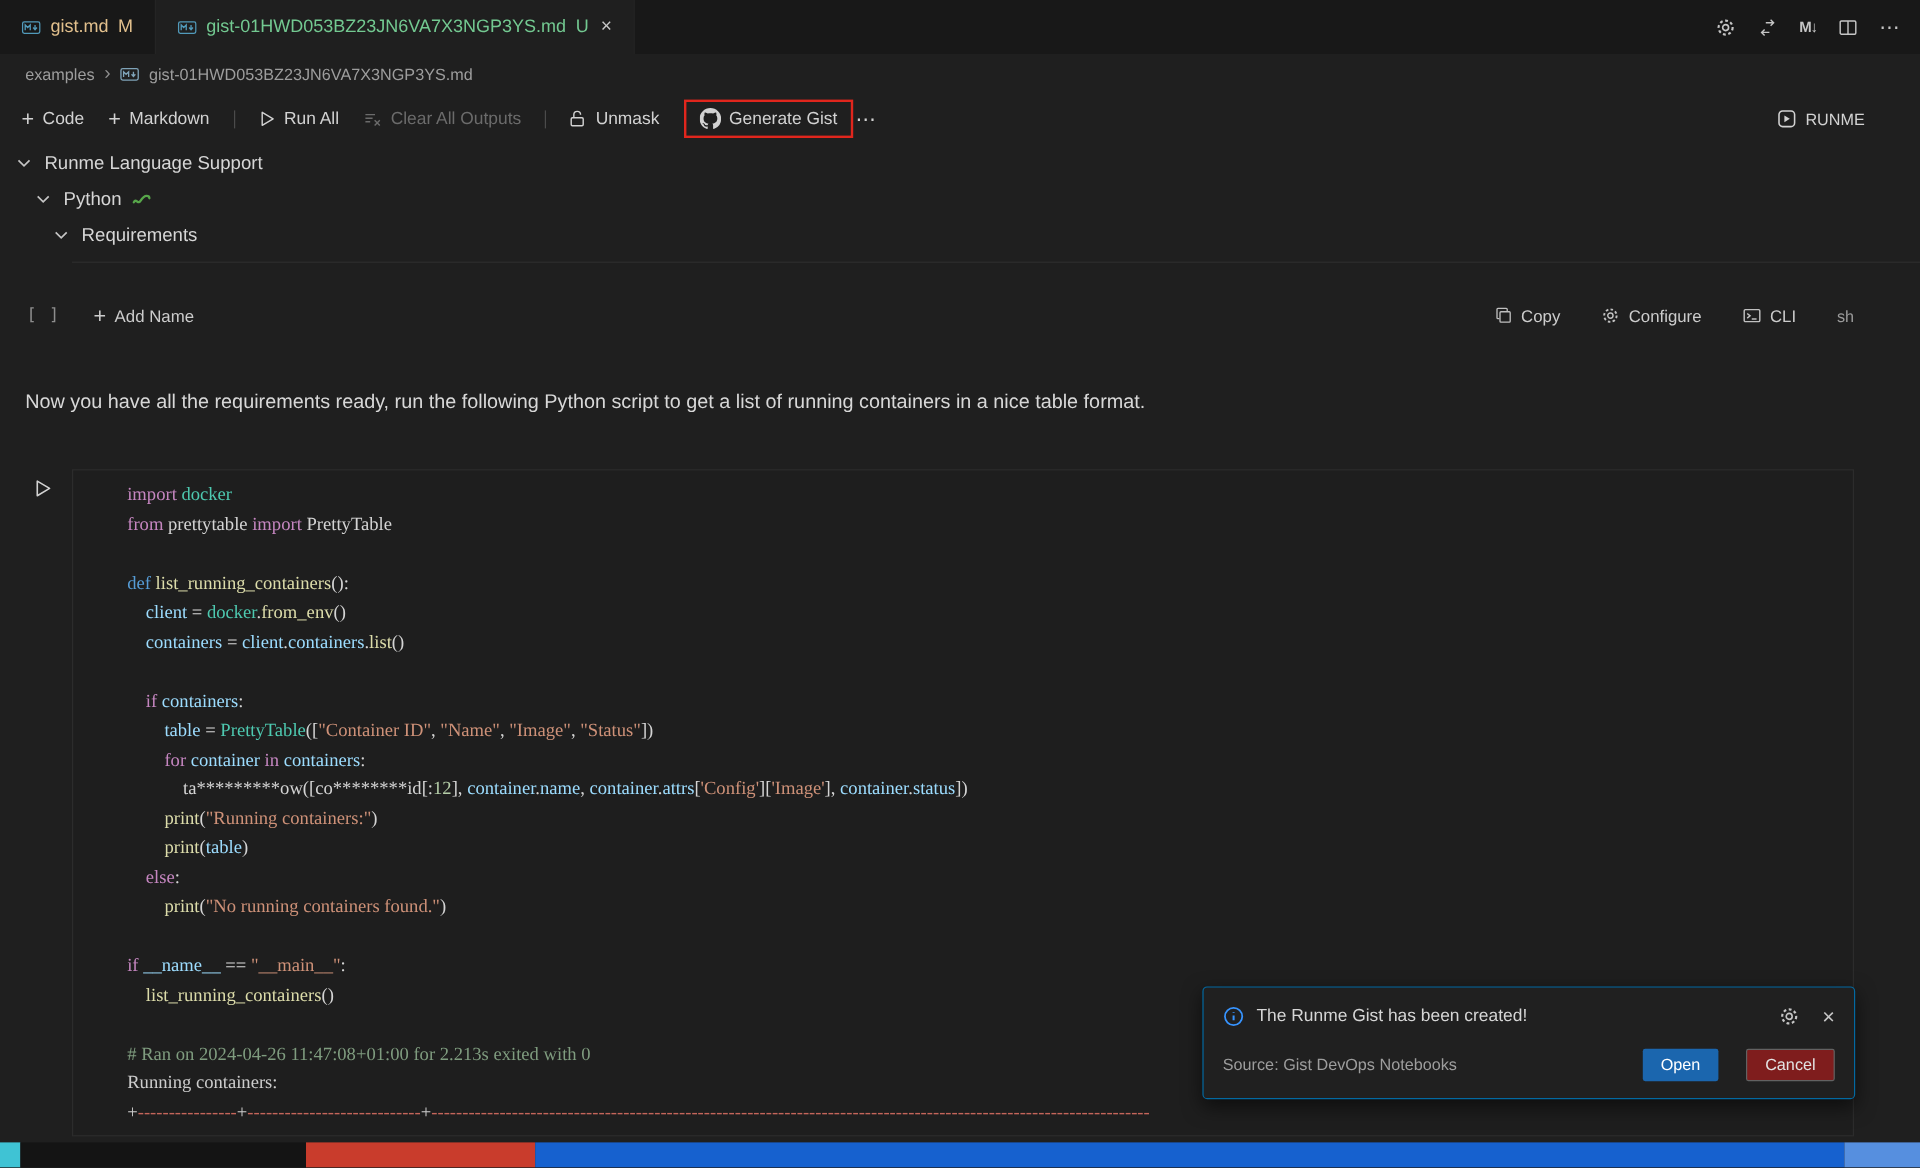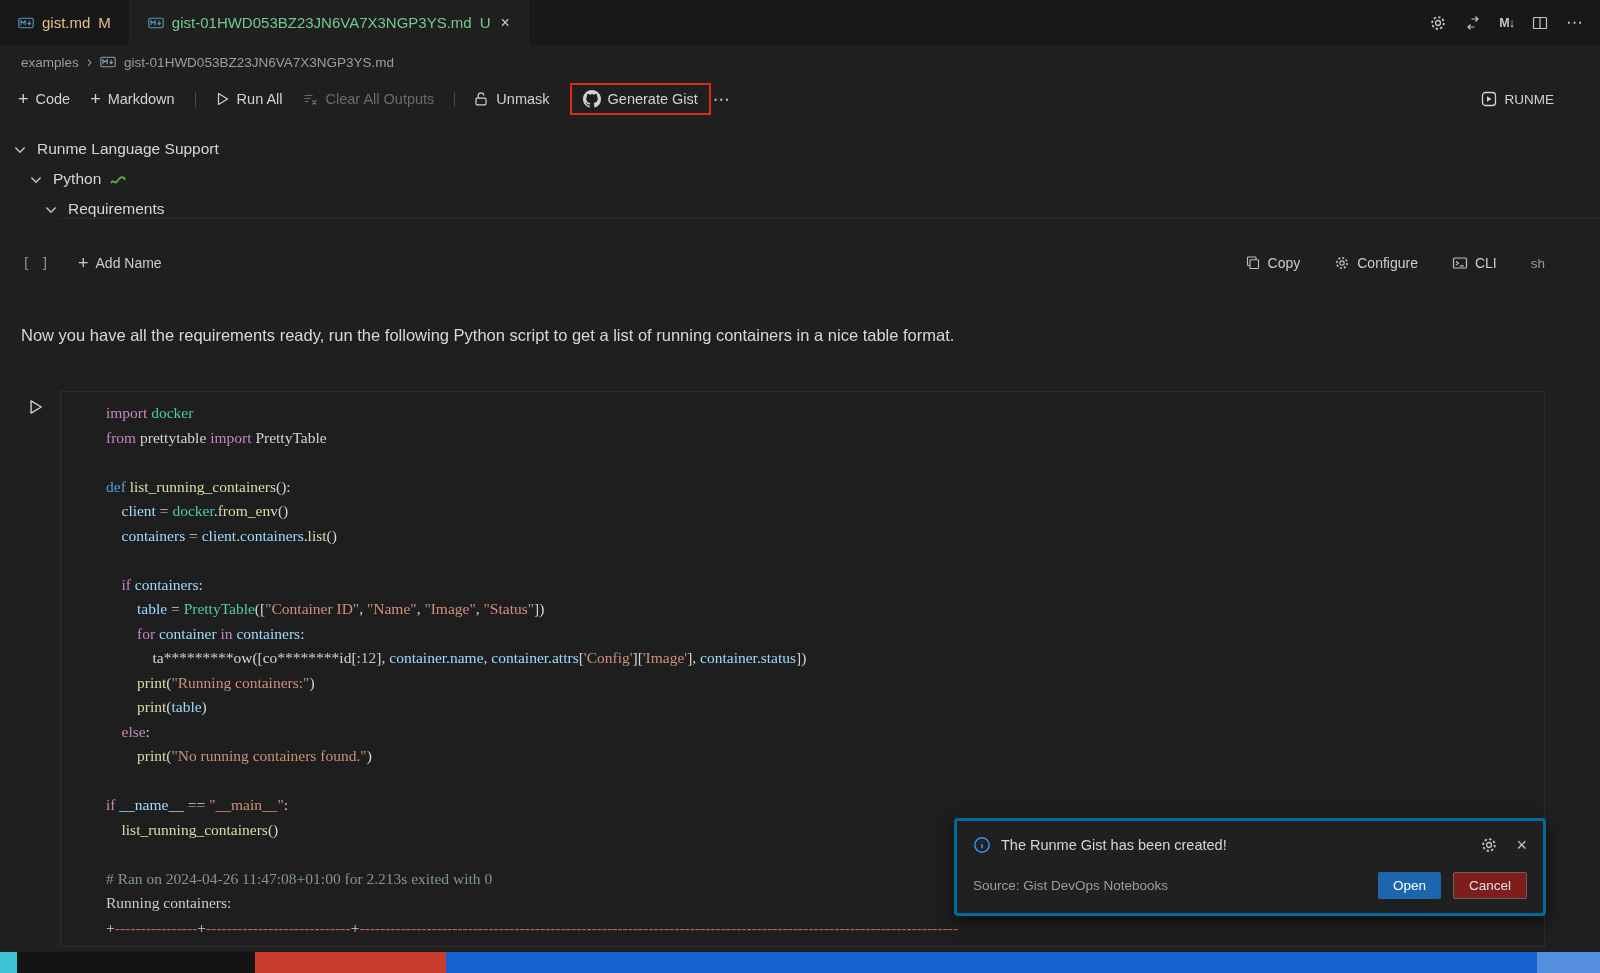--- a/index.html
+++ b/index.html
@@ -28,21 +28,21 @@
   .nbtoolbar{height:40px;display:flex;align-items:center;padding-left:18px;font-size:14.5px;color:#d2d2d2}
   .tbtn{display:flex;align-items:center;gap:7px;margin-right:20px;cursor:pointer;white-space:nowrap}
   .plus{font-size:18px;line-height:1;font-weight:400}
   .tdiv{width:1px;height:15px;background:#4b4b4b;margin-right:18px}
   .tbtn.disabled{color:#6b6b6b}
   .gg-box{border:2.5px solid var(--annotation-red);padding:5px 11px;margin-right:2px;display:flex;align-items:flex-start}
   .toolbar-right{margin-left:auto;display:flex;align-items:center;gap:8px;padding-right:46px;
     font-size:13.5px;color:#d2d2d2;cursor:pointer}
   
   .outline{padding-top:9px}
-  .outline-row{height:30px;display:flex;align-items:flex-end;gap:9px;font-size:15.5px;color:#d6d6d6;cursor:pointer}
+  .outline-row{height:30px;display:flex;align-items:flex-start;gap:9px;font-size:15.5px;color:#d6d6d6;cursor:pointer}
   .outline-row .chev{color:#c5c5c5}
   .lvl1{padding-left:12px}.lvl2{padding-left:28px}.lvl3{padding-left:43px}
   .snake{color:var(--snake-green)}
   
   .celldiv{height:1px;background:#2d2d2d;margin-left:60px}
   .cellbar-wrap{position:relative;margin-top:25px;height:38px}
   .gutter{position:absolute;left:22px;top:50%;transform:translateY(-50%);
     font-family:"DejaVu Sans Mono",monospace;font-size:14px;color:#8d8d8d;letter-spacing:1px}
   .cellbar{margin:0 55px 0 78px;height:100%;display:flex;align-items:center;font-size:14px;color:#ccc}
   .cb-right{margin-left:auto;display:flex;align-items:center;gap:34px}
@@ -55,29 +55,29 @@
   .cell-wrap{position:relative;margin-top:44px}
   .run-btn{position:absolute;left:26px;top:7px;color:#d2d2d2;cursor:pointer}
   .code-editor{margin:0 55px 0 60px;background:#1e1e1e;border:1px solid #2c2c2c;
     padding:9px 8px 8px 45px;height:556px;overflow:hidden}
   .code-lines{font-family:Liberation Serif, serif;font-size:15.5px;line-height:24.5px;white-space:pre}
   .code-line{height:24.5px}
   .tok-k{color:#C586C0}.tok-d{color:#569CD6}.tok-f{color:#DCDCAA}.tok-v{color:#9CDCFE}
   .tok-t{color:#4EC9B0}.tok-s{color:#CE9178}.tok-n{color:#B5CEA8}.tok-p{color:#D4D4D4}
   .tok-c{color:#7F9C7F}.tok-o{color:#CCCCCC}.tok-r{color:#C4655A}
   
-  .toast{position:absolute;right:54px;bottom:57px;width:592px;background:#202020;
-    border:3px solid #0369a1;border-radius:4px;box-shadow:0 6px 16px rgba(0,0,0,.55);z-index:60}
+  .toast{position:absolute;right:54px;bottom:57px;width:544px;background:#202020;
+    border:1px solid #0369a1;border-radius:4px;box-shadow:0 6px 16px rgba(0,0,0,.55);z-index:60}
   .toast-r1{display:flex;align-items:center;gap:10px;padding:15px 16px 9px}
   .info-ic{color:var(--info-blue)}
   .toast-msg{font-size:14.5px;color:#d6d6d6}
   .toast-icons{margin-left:auto;display:flex;align-items:center;gap:18px;color:#c5c5c5}
   .toast-x{font-size:18px;line-height:1;cursor:pointer}
   .toast-r2{display:flex;align-items:center;padding:9px 16px 14px;font-size:13.5px;color:#9d9d9d}
-  .toast-btns{margin-left:auto;display:flex;gap:12px}
+  .toast-btns{margin-left:auto;display:flex;gap:23px}
   .btn{font-size:13.5px;padding:5px 15px;border-radius:2px;border:none;cursor:pointer;font-family:inherit}
   .btn-open{background:var(--btn-primary);color:#fff}
   .btn-cancel{background:#7f1d1d;color:#e3e3e3;border:1px solid #626262}
   
   .status-strip{position:absolute;left:0;bottom:0;width:1600px;height:21px;display:flex;z-index:55}
 </style>
 </head>
 <body>
 
 <svg width="0" height="0" style="position:absolute" aria-hidden="true">

